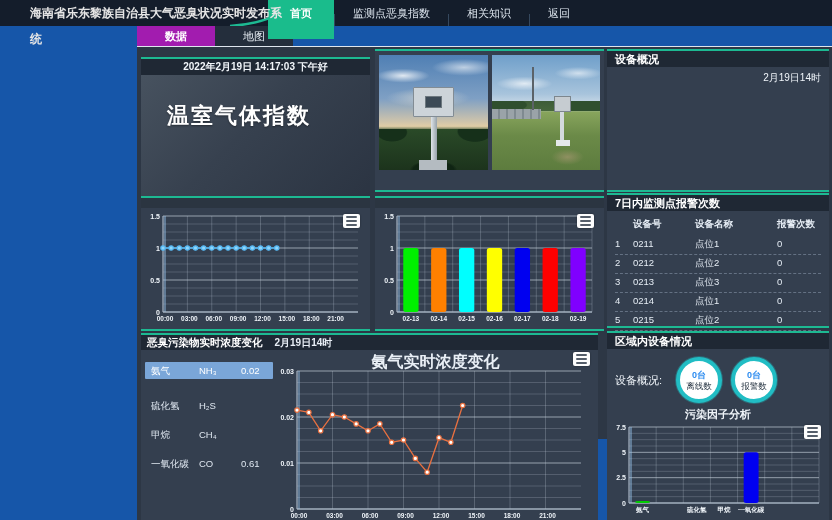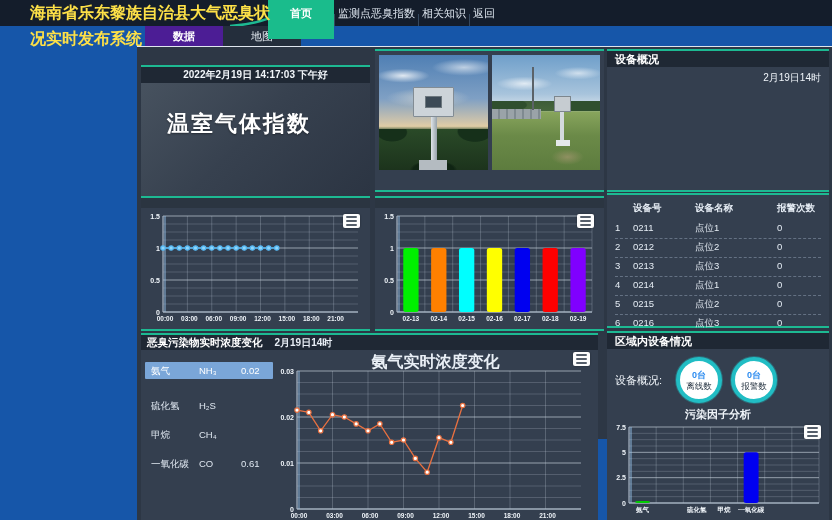--- a/index.html
+++ b/index.html
@@ -3,31 +3,31 @@
 <meta charset="utf-8">
 <style>
   * { margin:0; padding:0; box-sizing:border-box; }
   html,body { width:832px; height:520px; overflow:hidden; font-family:"Liberation Sans","DejaVu Sans",sans-serif; }
   body { background:#1656a9; position:relative; }
 
   
   .navbar { position:absolute; left:0; top:0; width:832px; height:26px; background:#141d2b; z-index:5; }
   .logo { position:absolute; left:7px; top:3px; width:20px; height:19px; background:#0c1420; border:2px solid #2d6fc4; border-radius:2px; color:#fff; font-size:11px; font-weight:bold; text-align:center; line-height:15px; }
   .logo .logo-sub { display:block; height:2px; background:#c23a2a; margin:0 3px; }
-  .app-title { position:absolute; left:30px; top:0; width:254px; font-size:16px; font-weight:bold; color:#fde047; line-height:26px; z-index:6; letter-spacing:0; }
+  .app-title { position:absolute; left:30px; top:0; width:254px; font-size:12px; font-weight:bold; color:#e5e5e5; line-height:26px; z-index:6; letter-spacing:0; }
   .swoosh { position:absolute; left:228px; top:0; z-index:5; }
   .nav-menu { position:absolute; left:268px; top:0; height:39px; display:flex; align-items:stretch; z-index:7; }
-  .nav-item { color:#dde5ee; font-size:11px; line-height:26px; padding:0 3px; cursor:pointer; position:relative; }
+  .nav-item { color:#dde5ee; font-size:11px; line-height:26px; padding:0 18px; cursor:pointer; position:relative; }
   .nav-item.active { background:#1abc8c; color:#ffffff; font-weight:bold; padding:0 22px; }
   .nav-sep { width:1px; height:12px; background:#35485e; align-self:center; }
 
   
   .tabbar { position:absolute; left:137px; top:26px; height:20px; display:flex; z-index:4; }
   .tab { min-width:78px; text-align:center; font-size:11px; line-height:20px; color:#e8eef5; background:#242e3c; padding:0 14px; cursor:pointer; }
-  .tab.active { background:#4c1d95; color:#fff; font-weight:bold;margin-left:8px; }
+  .tab.active { background:#a21caf; color:#fff; font-weight:bold; }
 
   
   .dashboard { position:absolute; left:137px; top:46px; width:695px; height:474px; background:#2d3745; border-top:1px solid #dfe6ee; }
   .panel { position:absolute; background:#343f4f; border-top:2px solid #1db992; }
   .panel.closed { border-bottom:2px solid #1db992; }
   .panel-header { height:16px; background:#1f2834; color:#ffffff; font-weight:bold; font-size:11px; line-height:16px; padding-left:8px; }
   .gap-accent { position:absolute; left:461px; top:392px; width:9px; bottom:0; background:#1656a9; }
 
   
   .greet-header { height:16px; background:#1f2834; color:#f2f6fa; font-weight:bold; font-size:10px; line-height:16px; text-align:center; }
@@ -126,21 +126,21 @@
 <div class="app-title">海南省乐东黎族自治县大气恶臭状况实时发布系统</div>
 
 <div class="tabbar">
   <div class="tab active">数据</div>
   <div class="tab">地图</div>
 </div>
 
 <div class="dashboard">
   <div class="gap-accent"></div>
 
-  <div class="panel closed" style="left:4px; top:18px; width:229px; height:143px;">
+  <div class="panel closed" style="left:4px; top:10px; width:229px; height:143px;">
     <div class="greet-header">2022年2月19日  14:17:03 下午好</div>
     <div class="greet-body">
       <div class="greet-headline">温室气体指数</div>
     </div>
   </div>
 
   <div class="panel closed" style="left:238px; top:2px; width:229px; height:143px;">
     <div class="photo-row">
       <div class="photo p1">
         <div class="p1-clouds"></div>
@@ -287,20 +287,21 @@
         <text x="203.07142857142858" y="113" text-anchor="middle" font-size="6.5" fill="#eef3f8" font-weight="bold">02-19</text>
       </svg>
     <div class="menu-icon" style="right:10px; top:16px;">
         <i></i>
         <i></i>
         <i></i>
       </div>
   </div>
 
   <div class="panel closed" style="left:470px; top:146px; width:222px; height:135px;">
+    <div class="panel-header">7日内监测点报警次数</div>
     <div class="atable">
       <div class="ahead">
         <span></span>
         <span>设备号</span>
         <span>设备名称</span>
         <span>报警次数</span>
       </div>
       <div class="arow">
         <span>1</span>
           <span>0211</span>

